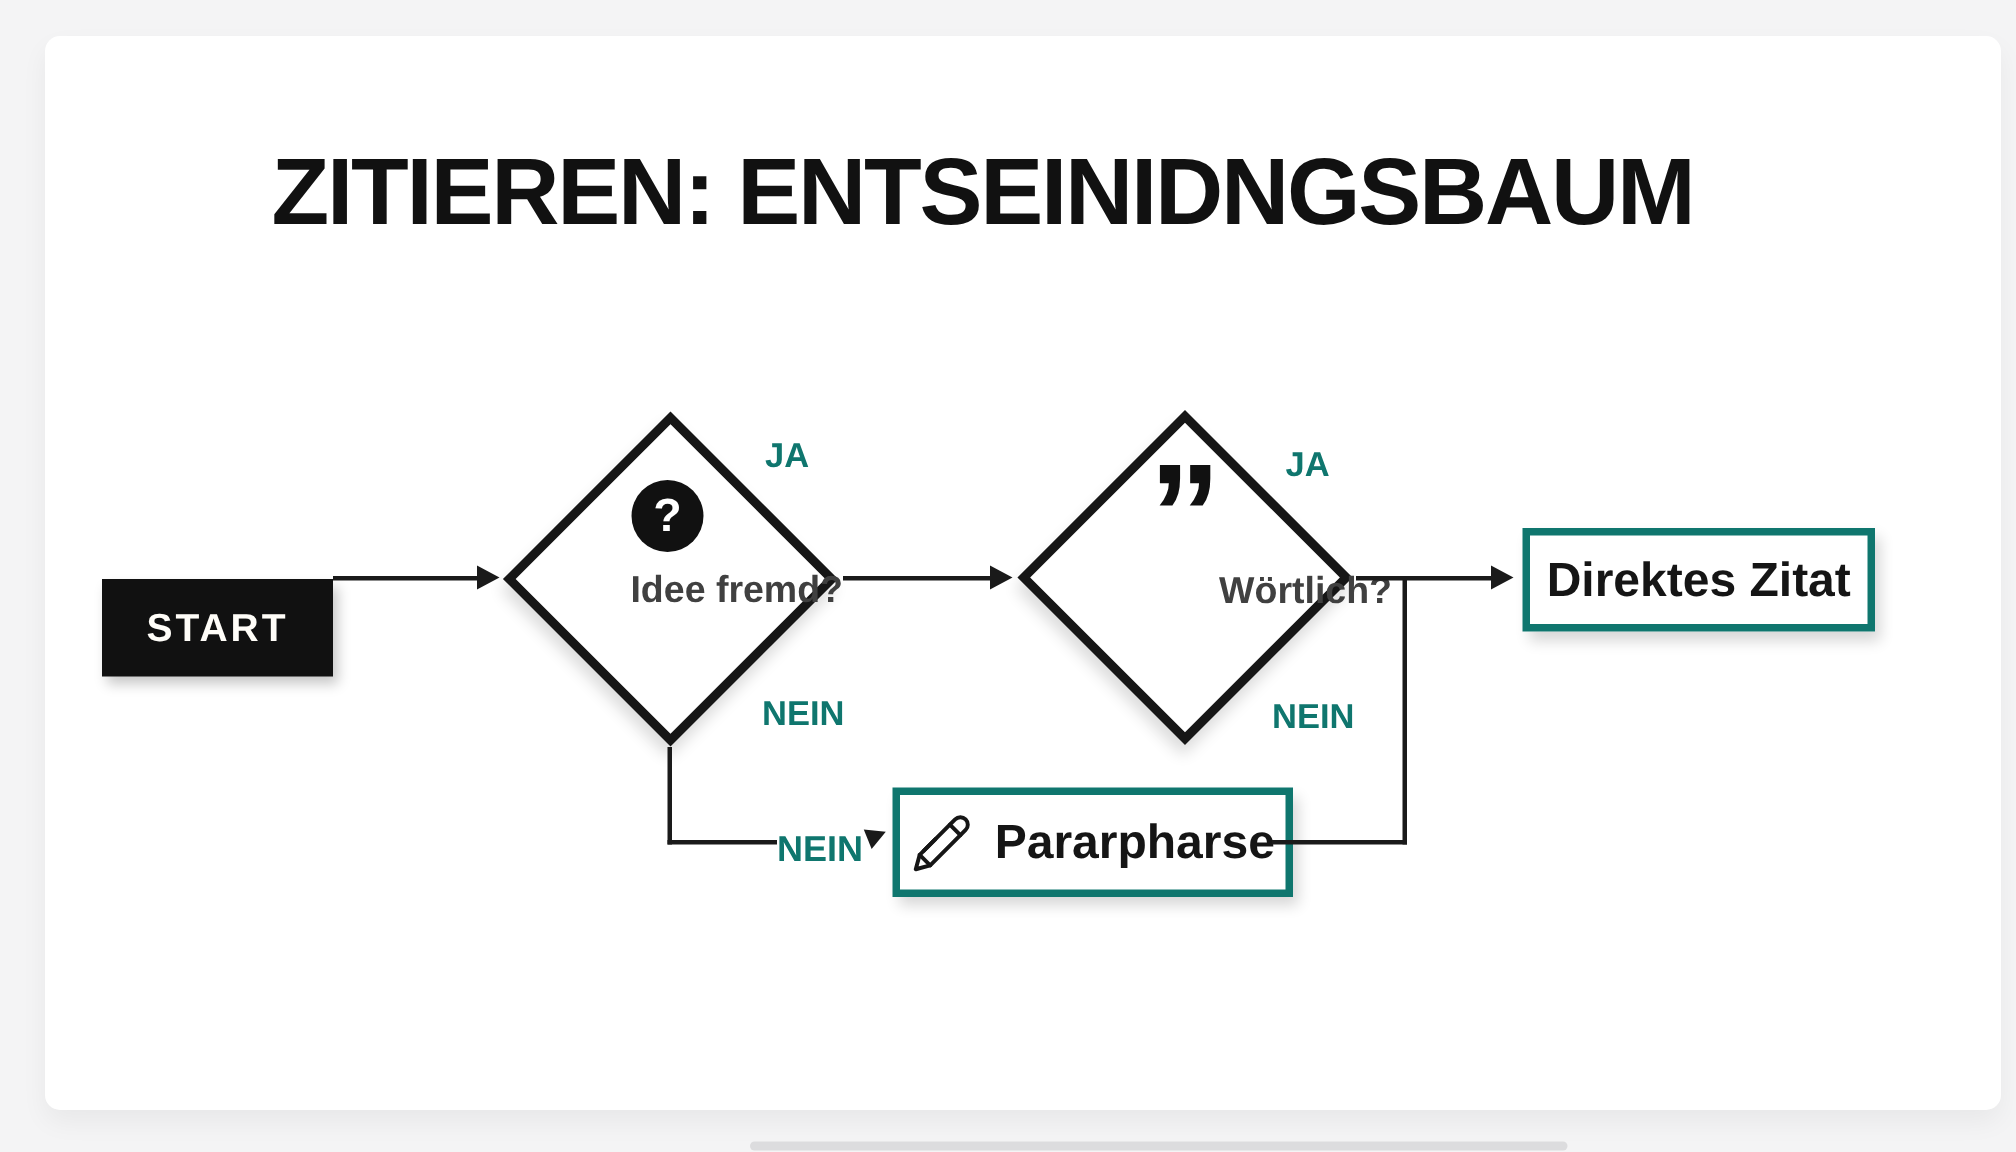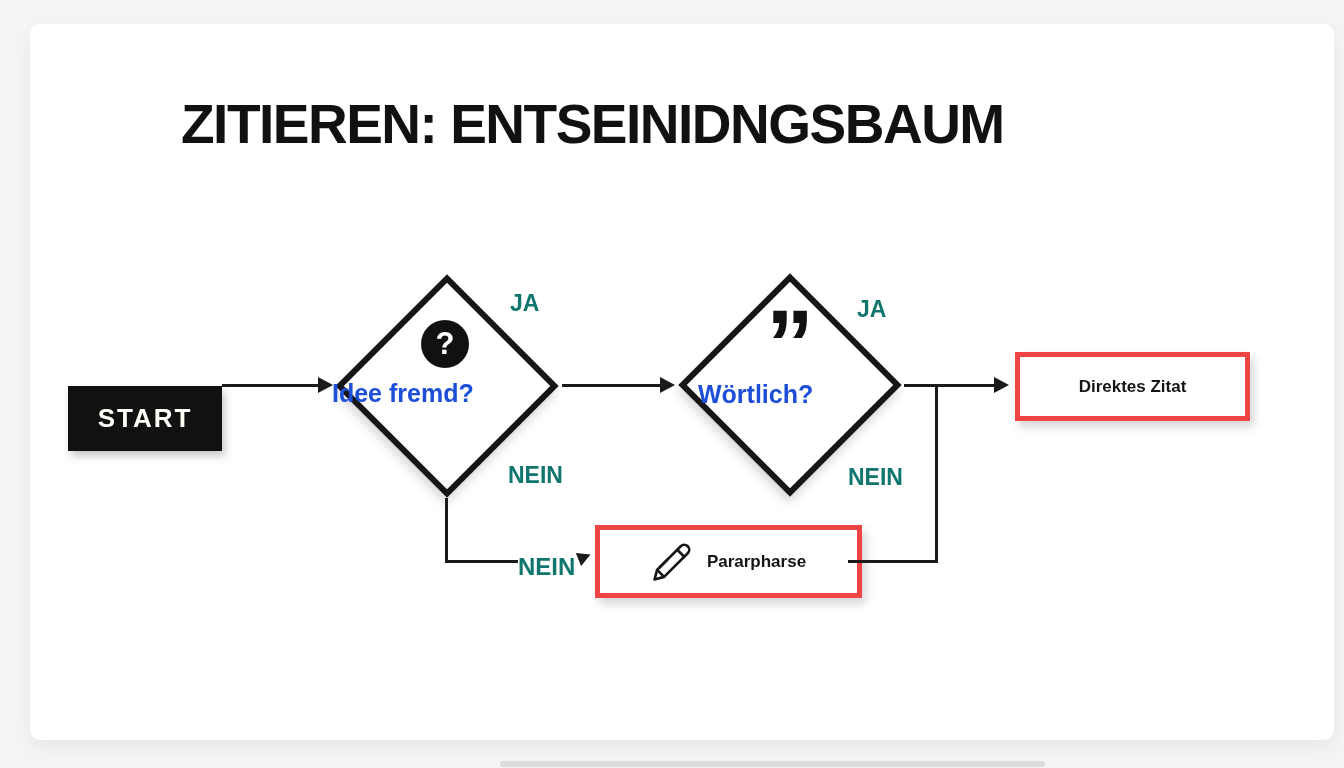--- a/index.html
+++ b/index.html
@@ -16,21 +16,21 @@
     position: absolute;
     left: 30px; top: 24px;
     width: 1304px; height: 716px;
     background: #ffffff;
     border-radius: 10px;
     box-shadow: 0 8px 18px rgba(0,0,0,0.05);
   }
   .title {
     position: absolute;
     left: 181px; top: 92px;
-    font-size: 55px;
+    font-size: 63px;
     font-weight: 800;
     letter-spacing: -1.5px;
     color: #111;
     white-space: nowrap;
   }
   
   .start-box {
     position: absolute;
     left: 68px; top: 353px;
     width: 154px; height: 65px;
@@ -67,45 +67,45 @@
     width: 80px;
     text-align: center;
     font-size: 96px;
     font-weight: 800;
     line-height: 1;
     color: #111;
   }
   .diamond-label {
     position: absolute;
     width: 230px;
-    text-align: left;
+    text-align: right;
     font-size: 25px;
     font-weight: 700;
-    color: #1d4ed8;
+    color: #404040;
   }
   .diamond-label.l1 { left: 332px; top: 379px; }
   .diamond-label.l2 { left: 698px; top: 380px; }
   .edge-label {
     position: absolute;
     font-size: 23px;
     font-weight: 700;
     color: #0f766e;
     white-space: nowrap;
   }
   .ja1   { left: 510px; top: 290px; }
   .nein1 { left: 508px; top: 462px; }
   .ja2   { left: 857px; top: 296px; }
   .nein2 { left: 848px; top: 464px; }
   .nein-bottom { left: 518px; top: 553px; font-size: 24px; }
   .outcome-box {
     position: absolute;
     background: #fff;
-    border: 5px solid #ef4444;
+    border: 5px solid #0f766e;
     display: flex; align-items: center; justify-content: center;
-    font-size: 17px; font-weight: 700;
+    font-size: 32px; font-weight: 700;
     box-shadow: 4px 6px 9px rgba(0,0,0,0.16);
     gap: 14px;
     text-align: right;
   }
   .direct-box { left: 1015px; top: 352px; width: 235px; height: 69px; }
   .para-box   { left: 595px;  top: 525px; width: 267px; height: 73px; }
   .pencil-svg { width: 42px; height: 42px; flex: 0 0 auto; }
   
   .hline, .vline { position: absolute; background: #1a1a1a; }
   .hline { height: 3px; }

